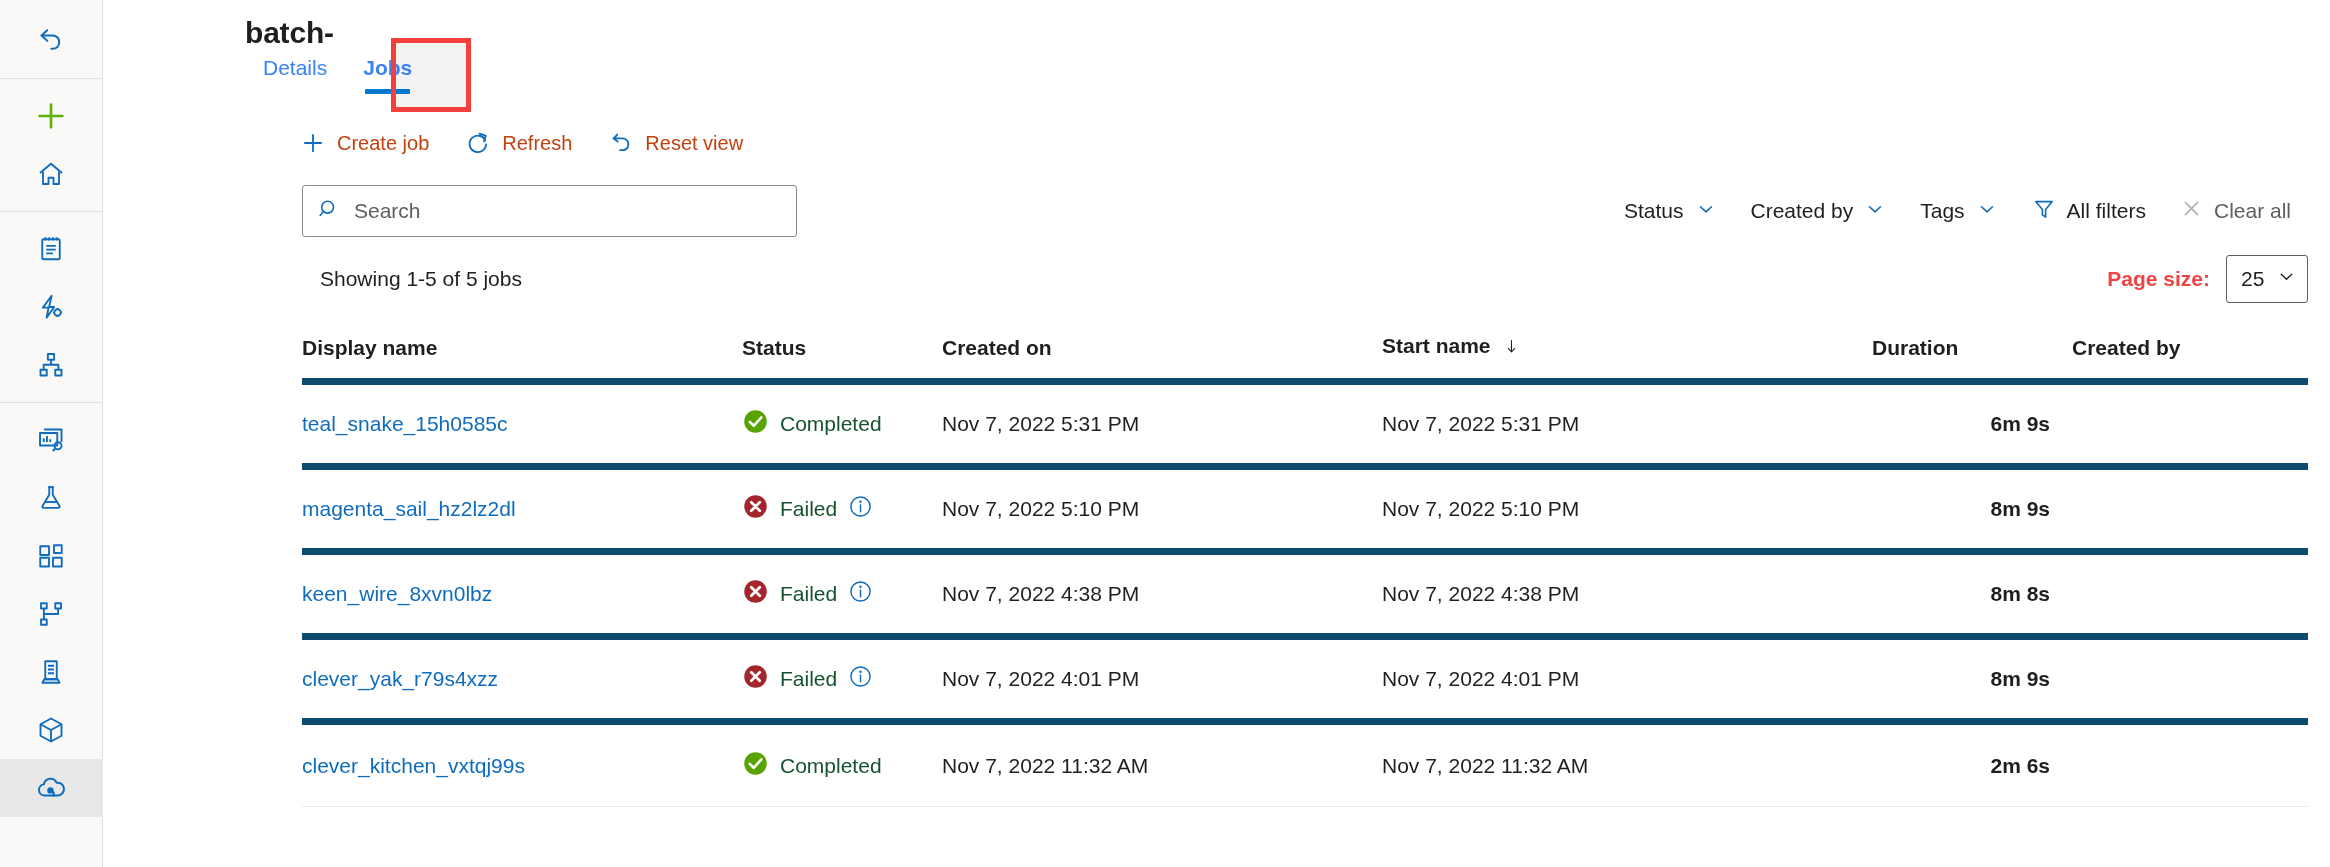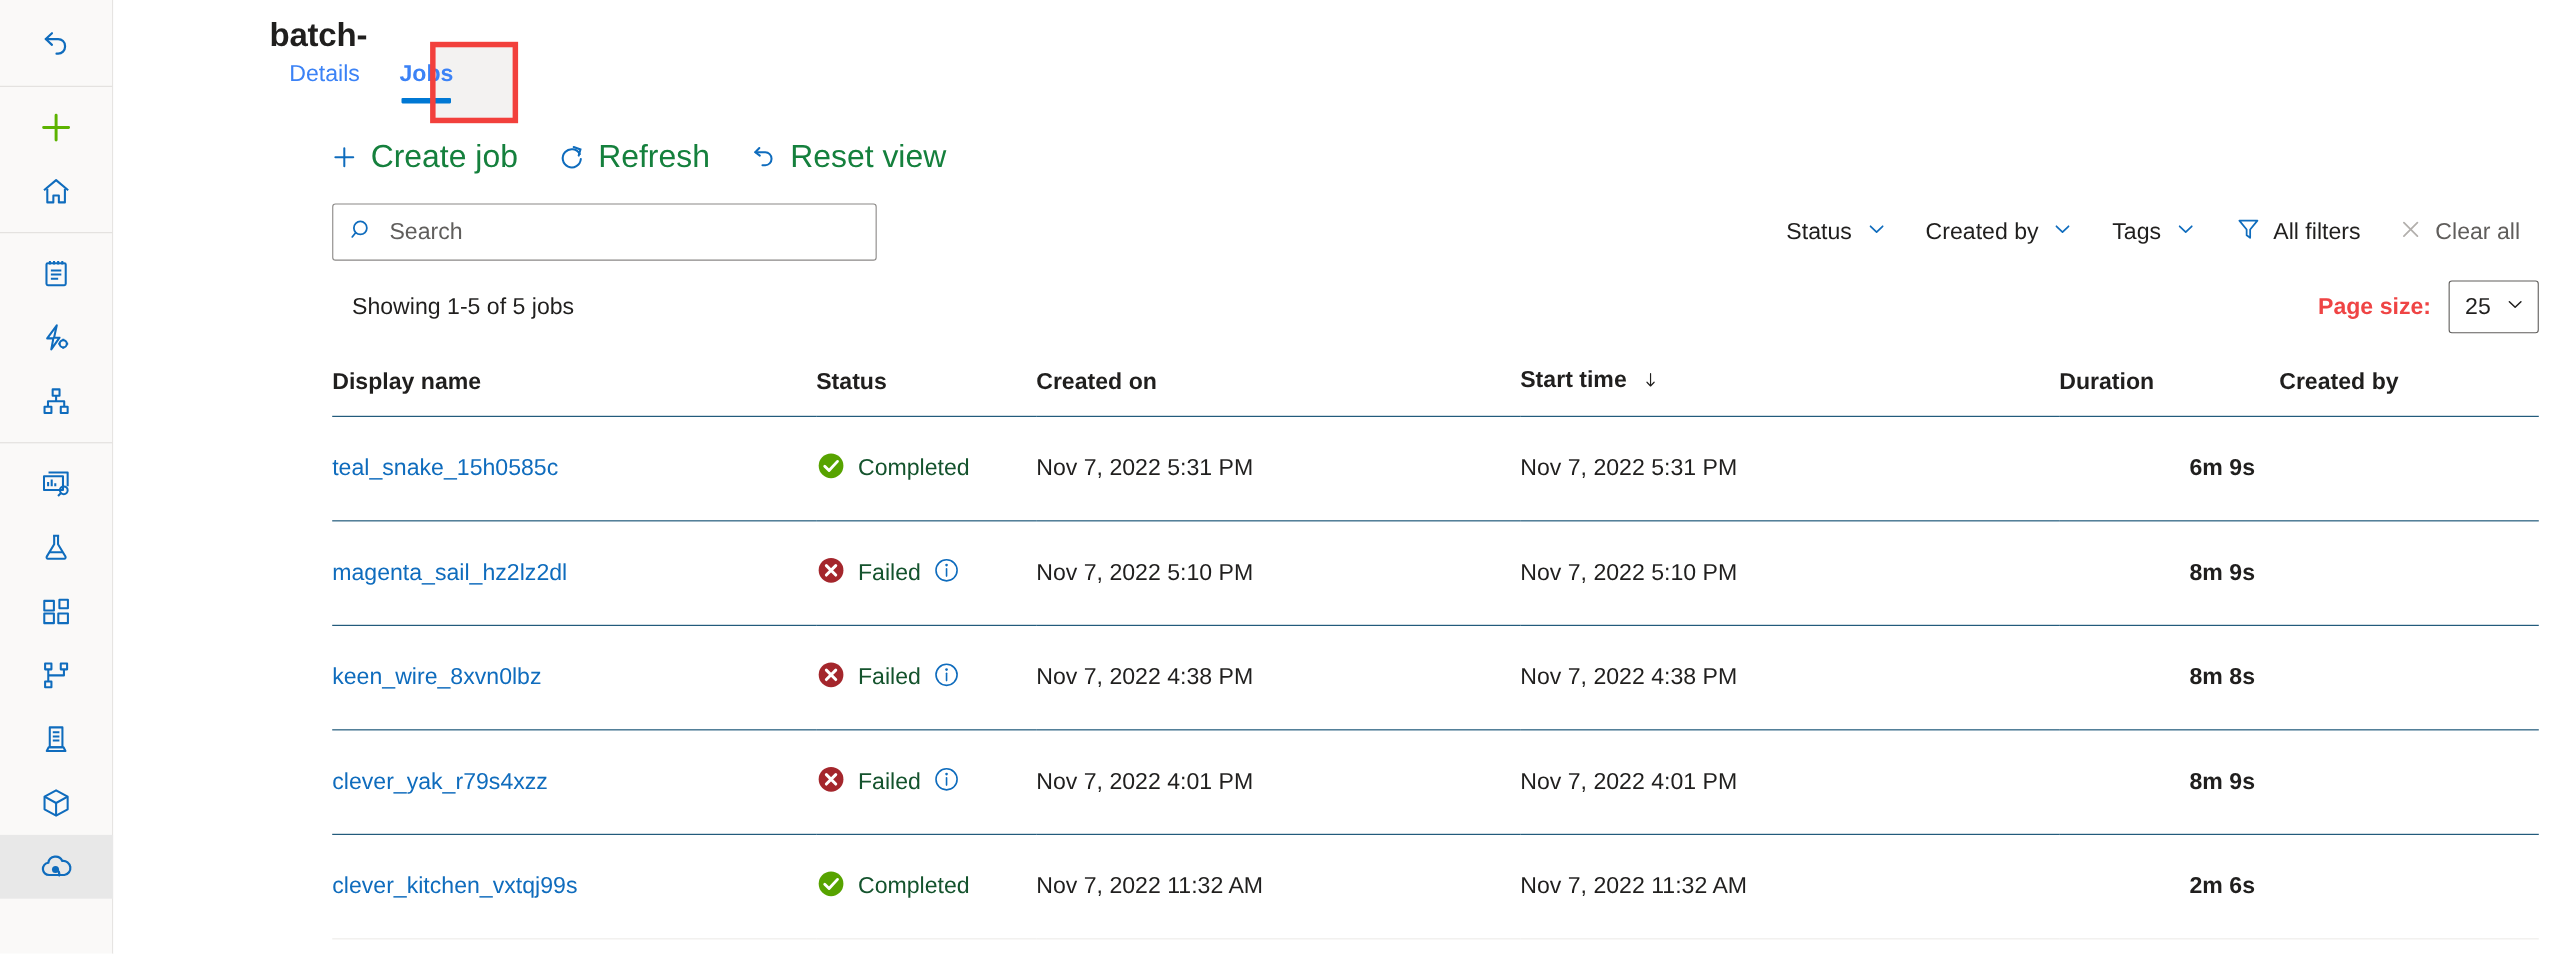--- a/index.html
+++ b/index.html
@@ -124,22 +124,22 @@
     display: flex;
     align-items: center;
     gap: 0px;
   }
   .cmd {
     display: flex;
     align-items: center;
     gap: 11px;
     height: 50px;
     padding: 0 18px;
-    font-size: 29px;
-    color: #15803d;
+    font-size: 20px;
+    color: #c2410c;
     cursor: pointer;
     white-space: nowrap;
   }
   .cmd:first-child { padding-left: 8px; }
   .cmd svg { display: block; flex: none; }
 
   
   .filterrow {
     position: relative;
     height: 74px;
@@ -238,22 +238,22 @@
     font-size: 21px;
     font-weight: 600;
     color: #201f1e;
     padding: 0 0 18px 0;
     white-space: nowrap;
     vertical-align: bottom;
   }
   table.jobs td {
     font-size: 21px;
     color: #201f1e;
-    height: 95px;
-    border-top: 1px solid #0c4a6e;
+    height: 85px;
+    border-top: 7px solid #0c4a6e;
     vertical-align: middle;
     padding: 0;
     white-space: nowrap;
   }
   .col-name   { width: 440px; }
   .col-status { width: 200px; }
   .col-created{ width: 440px; }
   .col-start  { width: 490px; }
   .col-dur    { width: 178px; }
   .col-by     { width: 258px; }
@@ -526,21 +526,21 @@
             <col class="col-dur">
             <col class="col-by">
             <col class="col-tags">
         </colgroup>
         <thead>
           <tr>
             <th>Display name</th>
             <th>Status</th>
             <th>Created on</th>
             <th>
-              <span>Start time</span>
+              <span>Start name</span>
               <span class="sort-arrow">
                 <svg width="17" height="17" viewBox="0 0 24 24" fill="none" stroke="#201f1e" stroke-width="1.5" stroke-linecap="round" stroke-linejoin="round">
                   <path d="M12 3.6 V19.4 M7.4 14.8 L12 19.6 L16.6 14.8"></path>
                 </svg>
               </span>
             </th>
             <th class="num">Duration</th>
             <th style="padding-left:22px;">Created by</th>
             <th style="padding-left:34px;">Tags</th>
           </tr>

